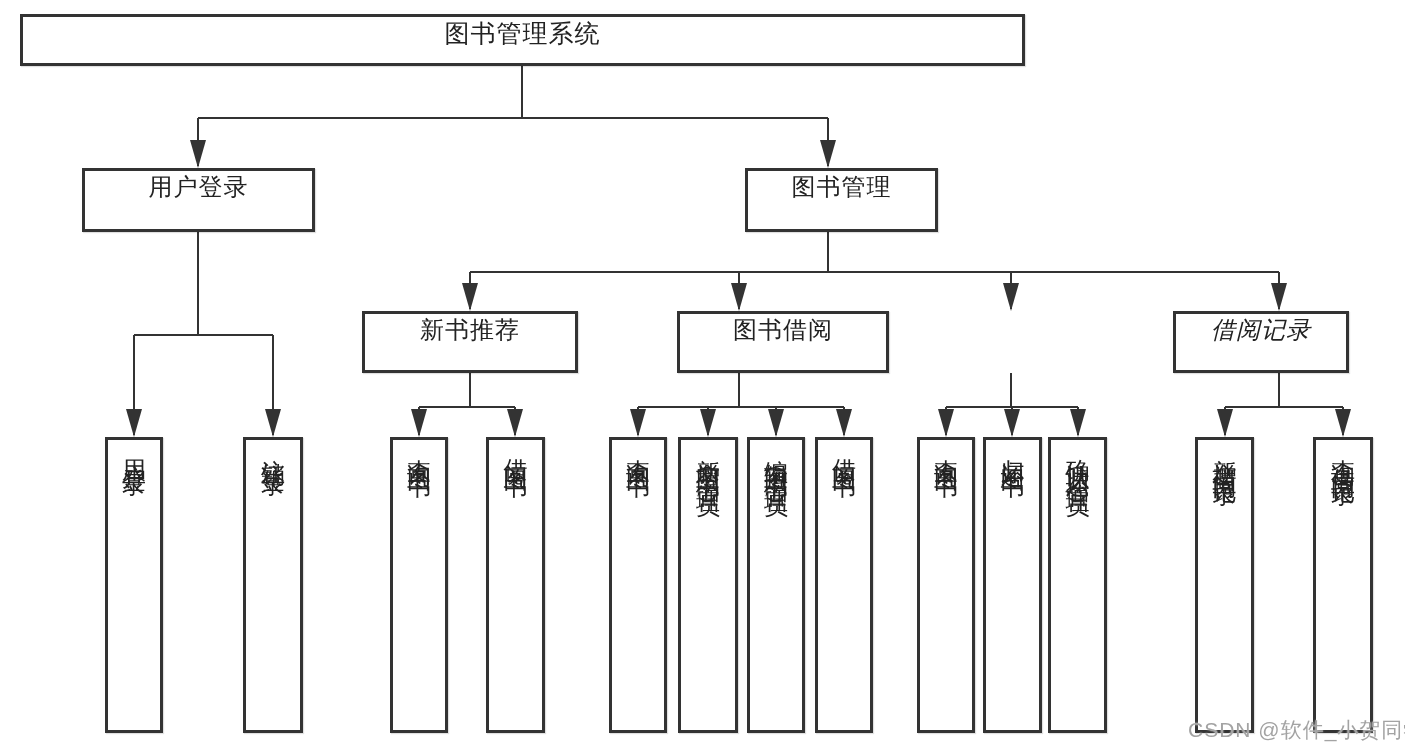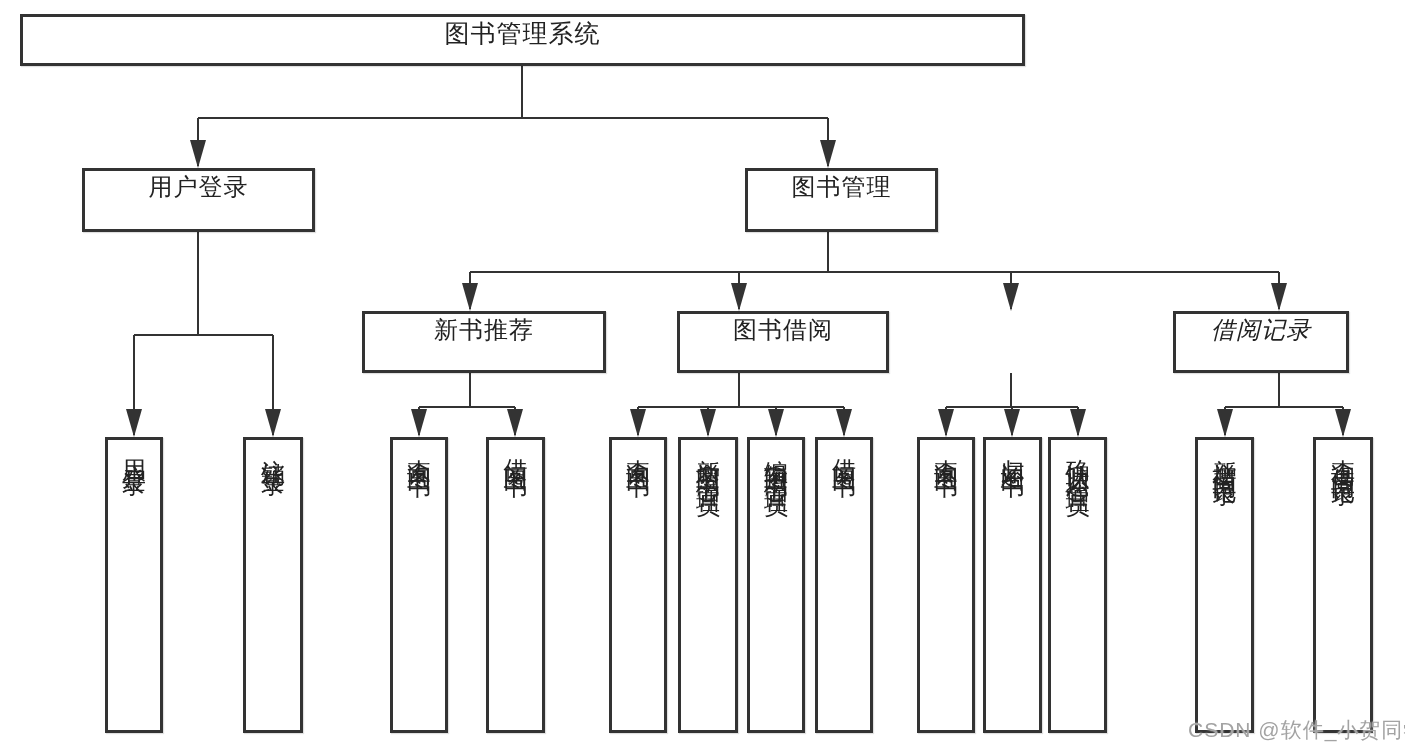--- a/index.html
+++ b/index.html
@@ -37,21 +37,21 @@
     color: #222222;
   }
   #root-box { left: 20px; top: 14px; width: 1005px; height: 52px; }
   #root-box .hlabel { font-size: 25px; }
 
   .lvl2 { top: 168px; height: 64px; }
   #n-user-login { left: 82px;  width: 233px; }
   #n-book-mgmt  { left: 745px; width: 193px; }
 
   .lvl3 { top: 311px; height: 62px; }
-  #n-new-book-rec   { left: 362px;  width: 244px; }
+  #n-new-book-rec   { left: 362px;  width: 216px; }
   #n-book-borrow    { left: 633px;  width: 212px; margin-left: 44px; }
   #n-current-borrow { left: 905px;  width: 213px; }
   #n-borrow-records { left: 1173px; width: 176px; font-style: italic; }
 
   .leaf { top: 437px; height: 296px; }
   .vtext {
     writing-mode: vertical-rl;
     text-orientation: mixed;
     font-size: 24px;
     letter-spacing: 5px;

